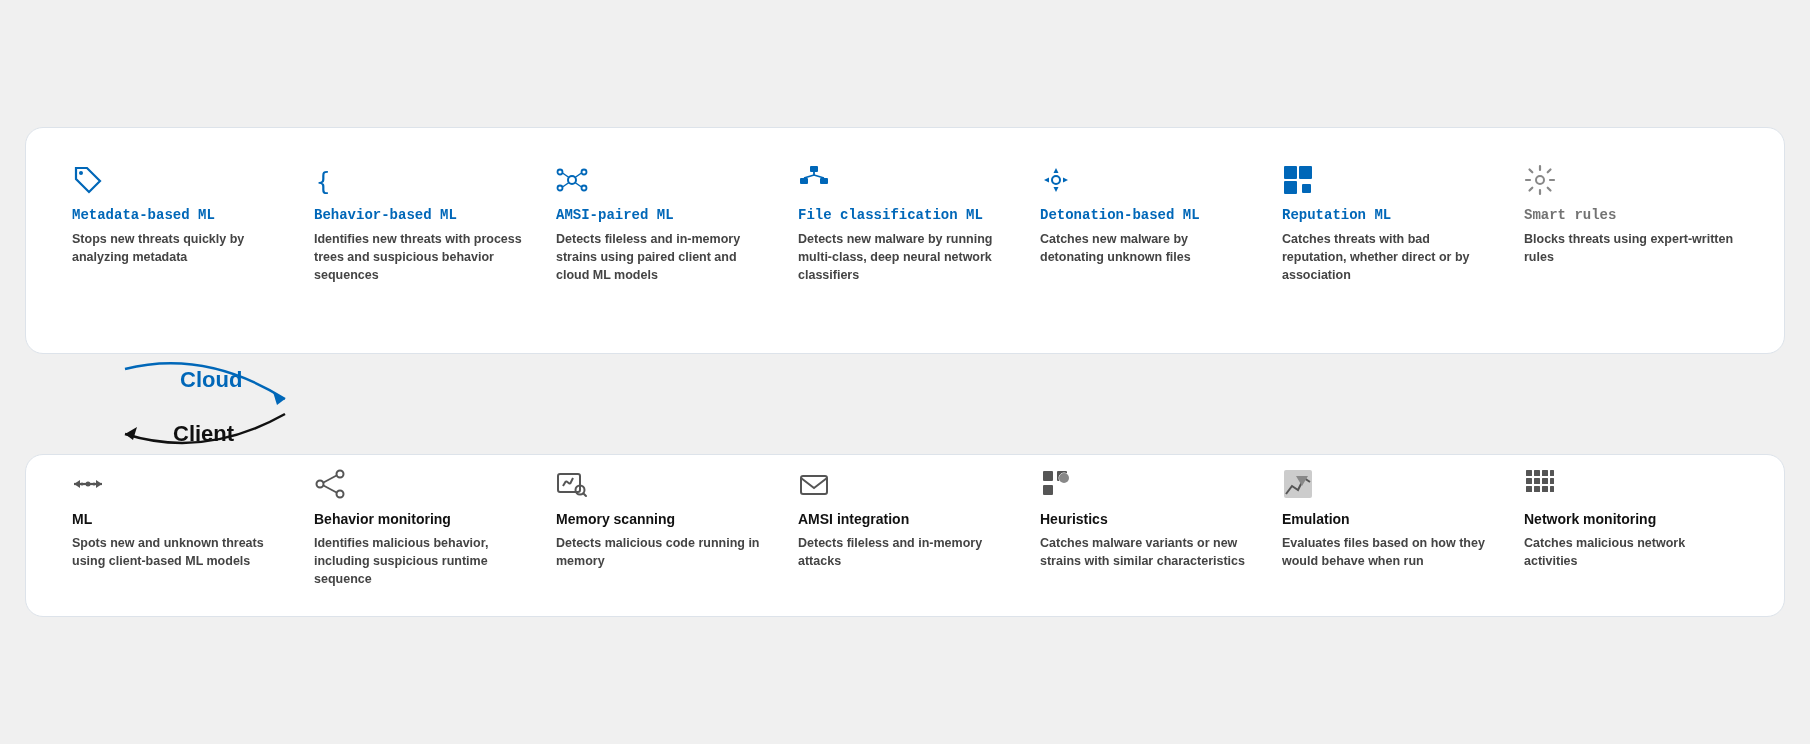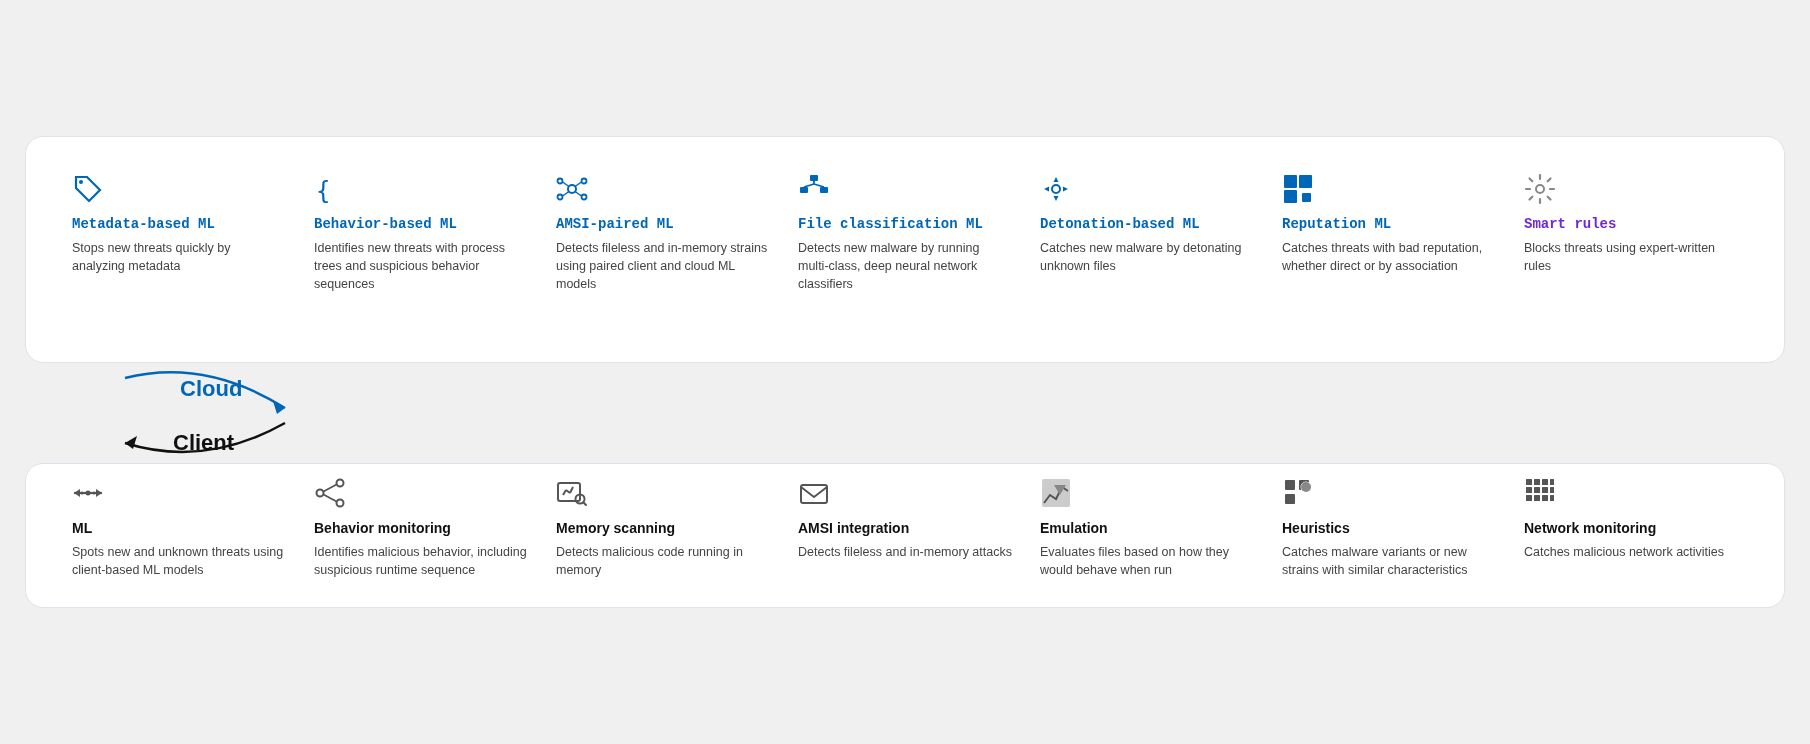--- a/index.html
+++ b/index.html
@@ -57,21 +57,21 @@
     }
     .item-title {
       font-size: 14px;
       font-weight: 600;
       line-height: 1.3;
     }
     .item-desc {
       font-size: 12.5px;
       color: #444;
       line-height: 1.45;
-      font-weight: 400;
+      font-weight: 700;
     }
 
     
     .cloud-panel .item-title { color: #0067b8; font-family: Liberation Mono, monospace; }
 
     
     .client-panel .item-title { color: #111; font-weight: 700; }
 
     .middle-section {
       display: flex;
@@ -183,21 +183,21 @@
         <span class="item-desc">Catches threats with bad reputation, whether direct or by association</span>
       </div>
 
       <div class="item">
         <span class="icon-wrap">
           <svg class="svg-icon" viewBox="0 0 32 32" fill="none">
             <circle cx="16" cy="16" r="4" stroke="#888" stroke-width="2"></circle>
             <path d="M16 2v4M16 26v4M2 16h4M26 16h4M5.5 5.5l2.8 2.8M23.7 23.7l2.8 2.8M5.5 26.5l2.8-2.8M23.7 8.3l2.8-2.8" stroke="#888" stroke-width="2.2" stroke-linecap="round"></path>
           </svg>
         </span>
-        <span class="item-title" style="color:#6d28d9;">Smart rules</span>
+        <span class="item-title" style="color:#737373;">Smart rules</span>
         <span class="item-desc">Blocks threats using expert-written rules</span>
       </div>
 
     </div>
   </div>
 
   <div class="middle-section">
     <svg width="360" height="90" viewBox="0 0 360 90" fill="none" xmlns="http://www.w3.org/2000/svg">
 
       <path d="M 100 10 Q 180 -10 260 40" stroke="#0067b8" stroke-width="2.5" fill="none"></path>
@@ -268,41 +268,41 @@
             <polyline points="3,10 16,20 29,10" stroke="#555" stroke-width="2" fill="none"></polyline>
           </svg>
         </span>
         <span class="item-title">AMSI integration</span>
         <span class="item-desc">Detects fileless and in-memory attacks</span>
       </div>
 
       <div class="item">
         <span class="icon-wrap">
           <svg class="svg-icon" viewBox="0 0 32 32" fill="none">
-            <rect x="2" y="2" width="28" height="28" rx="2" fill="#ccc"></rect>
-            <polyline points="4,26 10,18 16,22 22,10 28,14" stroke="#555" stroke-width="2" fill="none"></polyline>
-            <polygon points="14,8 20,18 26,8" fill="#888"></polygon>
-          </svg>
-        </span>
-        <span class="item-title">Emulation</span>
-        <span class="item-desc">Evaluates files based on how they would behave when run</span>
-      </div>
-
-      <div class="item">
-        <span class="icon-wrap">
-          <svg class="svg-icon" viewBox="0 0 32 32" fill="none">
             <rect x="3" y="3" width="10" height="10" rx="1" fill="#555"></rect>
             <rect x="3" y="17" width="10" height="10" rx="1" fill="#555"></rect>
             <rect x="17" y="3" width="10" height="10" rx="1" fill="#555"></rect>
             <circle cx="24" cy="10" r="5" fill="white" stroke="white" stroke-width="1"></circle>
             <circle cx="24" cy="10" r="5" fill="#888"></circle>
           </svg>
         </span>
         <span class="item-title">Heuristics</span>
         <span class="item-desc">Catches malware variants or new strains with similar characteristics</span>
+      </div>
+
+      <div class="item">
+        <span class="icon-wrap">
+          <svg class="svg-icon" viewBox="0 0 32 32" fill="none">
+            <rect x="2" y="2" width="28" height="28" rx="2" fill="#ccc"></rect>
+            <polyline points="4,26 10,18 16,22 22,10 28,14" stroke="#555" stroke-width="2" fill="none"></polyline>
+            <polygon points="14,8 20,18 26,8" fill="#888"></polygon>
+          </svg>
+        </span>
+        <span class="item-title">Emulation</span>
+        <span class="item-desc">Evaluates files based on how they would behave when run</span>
       </div>
 
       <div class="item">
         <span class="icon-wrap">
           <svg class="svg-icon" viewBox="0 0 32 32" fill="none">
             <rect x="2" y="2" width="6" height="6" rx="0.5" fill="#555"></rect>
             <rect x="10" y="2" width="6" height="6" rx="0.5" fill="#555"></rect>
             <rect x="18" y="2" width="6" height="6" rx="0.5" fill="#555"></rect>
             <rect x="26" y="2" width="4" height="6" rx="0.5" fill="#555"></rect>
             <rect x="2" y="10" width="6" height="6" rx="0.5" fill="#555"></rect>

